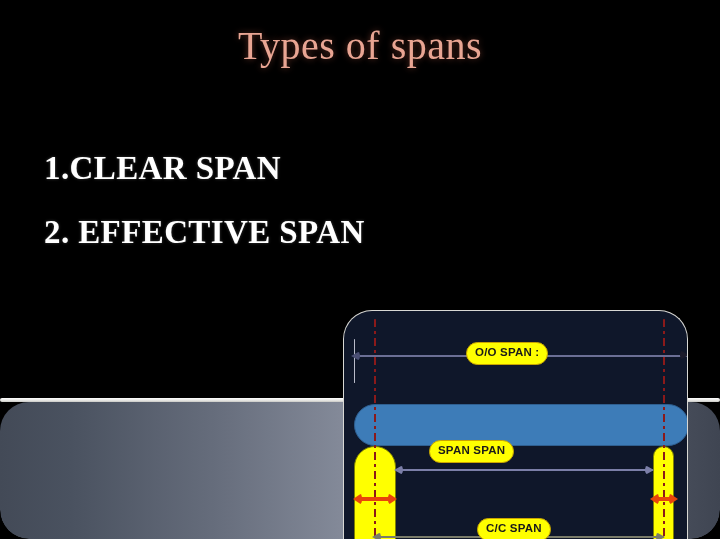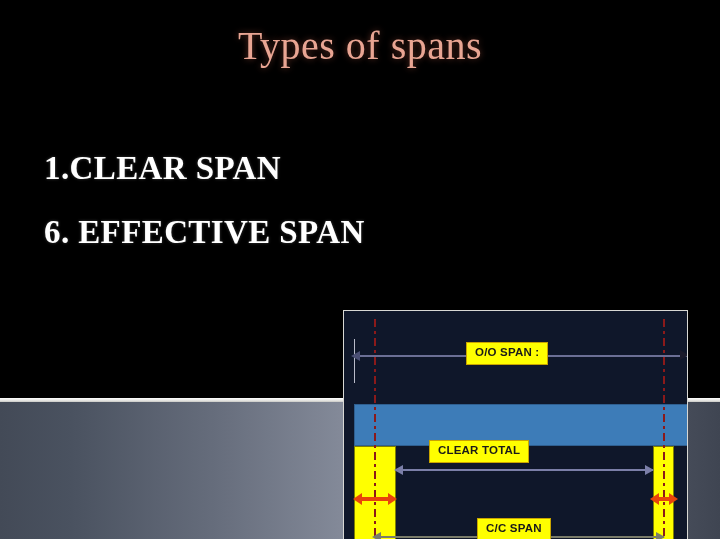--- a/index.html
+++ b/index.html
@@ -1,16 +1,16 @@
 <!DOCTYPE html>
 <html><head>
 <meta charset="utf-8">
 <title>Types of spans</title>
 <style>
-  * { box-sizing: border-box; margin: 0; padding: 0; }
+  * { box-sizing: border-box; margin: 0; padding: 0; border-radius: 29px; }
   html, body {
     width: 720px; height: 539px;
     overflow: hidden;
     background: #000;
     font-family: "Liberation Serif", "DejaVu Serif", serif;
   }
 
   #slide {
     position: relative;
     width: 720px; height: 539px;
@@ -189,21 +189,21 @@
 <div id="slide">
 
   <div class="bg-top"></div>
   <div class="bg-divider"></div>
   <div class="bg-bottom"></div>
 
   <div class="title">Types of spans</div>
 
   <div class="bullets">
     <div class="bullet">1.CLEAR SPAN</div>
-    <div class="bullet">6. EFFECTIVE SPAN</div>
+    <div class="bullet">2. EFFECTIVE SPAN</div>
   </div>
 
   <div id="diagram">
 
     <div class="beam"></div>
     <div class="col left"></div>
     <div class="col right"></div>
 
     <div class="centerline left"></div>
     <div class="centerline right"></div>
@@ -211,21 +211,21 @@
     <div class="ext l"></div>
 
     <div class="mline oo"></div>
     <div class="ah left  ah-oo-l"></div>
     <div class="ah right ah-oo-r"></div>
     <div class="chip oo">O/O SPAN :</div>
 
     <div class="mline clear"></div>
     <div class="ah left  ah-clear-l"></div>
     <div class="ah right ah-clear-r"></div>
-    <div class="chip clear">CLEAR TOTAL</div>
+    <div class="chip clear">SPAN SPAN</div>
 
     <div class="mline cc"></div>
     <div class="ah left  ah-cc-l"></div>
     <div class="ah right ah-cc-r"></div>
     <div class="chip cc">C/C SPAN</div>
 
     <div class="redarrow left"></div>
     <div class="ah redl rah-l1"></div>
     <div class="ah redr rah-r1"></div>
 

